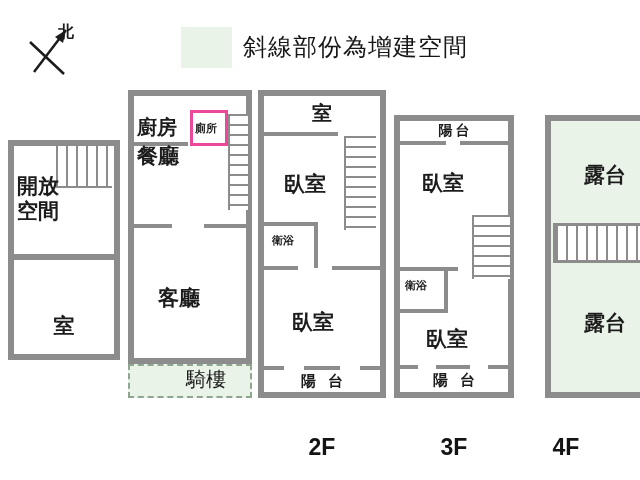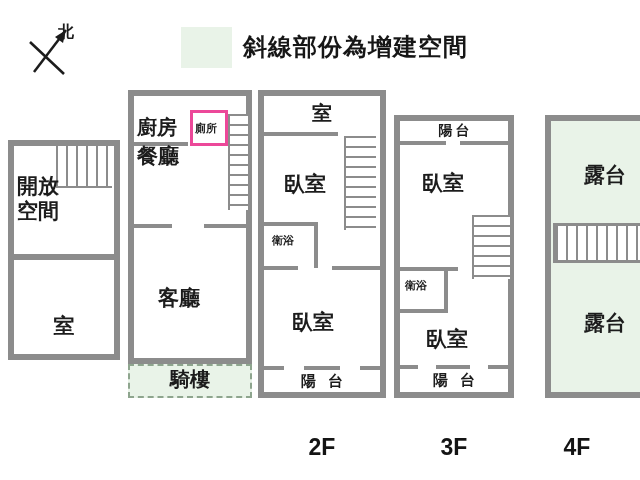--- a/index.html
+++ b/index.html
@@ -9,21 +9,21 @@
   .wall{position:absolute;background:#8c8c8c;}
   .lbl{position:absolute;color:#1c1c1c;font-weight:600;font-size:21px;line-height:1.18;white-space:nowrap;}
   .lbl.center{left:0;width:100%;text-align:center;}
   .sm{font-size:11px;}
   .balcony-lbl{font-size:15px;letter-spacing:12px;text-indent:12px;font-weight:600;}
   .stairs-v{position:absolute;background:repeating-linear-gradient(to bottom,#8c8c8c 0 2px,#ffffff 2px 10px);}
   .stairs-h{position:absolute;background:repeating-linear-gradient(to right,#8c8c8c 0 2px,#ffffff 2px 10px);}
   .floor-label{position:absolute;top:434px;text-align:center;font-size:23px;color:#141414;font-weight:600;}
   .watermark{position:absolute;left:146px;top:206px;font-size:47px;font-weight:700;letter-spacing:10px;color:#d86e6e;opacity:0.6;z-index:40;white-space:nowrap;}
   .legend-swatch{position:absolute;left:181px;top:27px;width:51px;height:41px;background:#e9f3e8;}
-  .legend-text{position:absolute;left:243px;top:31px;font-size:24px;font-weight:700;color:#161616;letter-spacing:1px;white-space:nowrap;}
+  .legend-text{position:absolute;left:243px;top:31px;font-size:24px;font-weight:400;color:#161616;letter-spacing:1px;white-space:nowrap;}
   .compass{position:absolute;left:22px;top:16px;width:66px;height:66px;}
   .compass-label{position:absolute;left:36px;top:6px;font-size:16px;font-weight:700;color:#1c1c1c;}
   .greenbox{background:#e9f3e8;}
 </style>
 </head>
 <body>
 
 <div id="canvas">
 
   <div class="compass">
@@ -53,21 +53,21 @@
       <div class="lbl sm" style="left:2px;top:9px;">廁所</div>
     </div>
     <div class="stairs-v" style="left:94px;top:18px;width:18px;height:96px;border-left:2px solid #8c8c8c;"></div>
     <div class="lbl" style="left:3px;top:48px;">餐廳</div>
     <div class="wall" style="left:0;top:128px;width:38px;height:4px;"></div>
     <div class="wall" style="left:70px;top:128px;width:42px;height:4px;"></div>
     <div class="lbl" style="left:24px;top:190px;">客廳</div>
   </div>
 
   <div class="greenbox" style="position:absolute;left:128px;top:364px;width:124px;height:34px;border:2px dashed #8ea58e;box-sizing:border-box;">
-    <div class="lbl center" style="top:2px;font-size:20px;font-weight:700;">騎樓</div>
+    <div class="lbl center" style="top:2px;font-size:20px;font-weight:400;padding-left:16px;">騎樓</div>
   </div>
 
   <div class="floor" style="left:258px;top:90px;width:128px;height:308px;">
     <div class="lbl center" style="top:6px;font-size:20px;">室</div>
     <div class="wall" style="left:0;top:36px;width:74px;height:4px;"></div>
     <div class="stairs-v" style="left:80px;top:40px;width:30px;height:94px;border-left:2px solid #8c8c8c;"></div>
     <div class="lbl" style="left:20px;top:76px;">臥室</div>
     <div class="wall" style="left:0;top:126px;width:54px;height:4px;"></div>
     <div class="wall" style="left:50px;top:126px;width:4px;height:46px;"></div>
     <div class="lbl sm" style="left:8px;top:138px;">衛浴</div>
@@ -98,15 +98,15 @@
   </div>
 
   <div class="floor greenbox" style="left:545px;top:115px;width:120px;height:283px;">
     <div class="lbl center" style="top:42px;">露台</div>
     <div class="stairs-h" style="left:2px;top:102px;width:100px;height:40px;border:3px solid #8c8c8c;box-sizing:border-box;"></div>
     <div class="lbl center" style="top:190px;">露台</div>
   </div>
 
   <div class="floor-label" style="left:258px;width:128px;">2F</div>
   <div class="floor-label" style="left:394px;width:120px;">3F</div>
-  <div class="floor-label" style="left:517px;width:120px;">4F</div>
+  <div class="floor-label" style="left:506px;width:120px;">4F</div>
 
 </div>
 
 </body></html>

